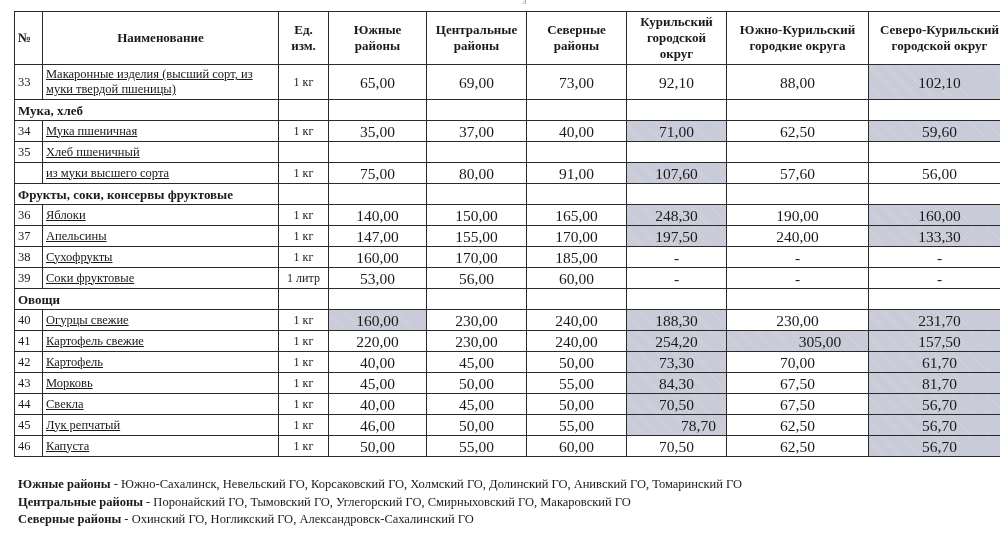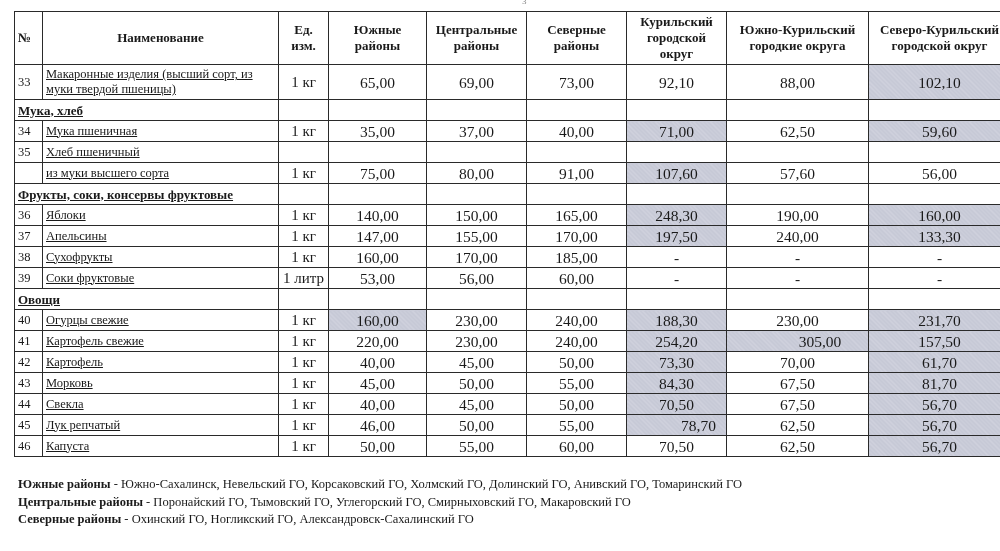--- a/index.html
+++ b/index.html
@@ -18,27 +18,27 @@
     padding: 0 3px;
     height: 20px;
     line-height: 19px;
     overflow: hidden;
     white-space: nowrap;
   }
   th { font-weight: bold; font-size: 13px; text-align: center; height: 52px !important; line-height: 16px !important; white-space: normal !important; }
   td.num { text-align: left; font-size: 12.5px; }
   td.name { font-size: 12.5px; text-align: left; text-decoration: underline; }
   td.name.two { white-space: normal; line-height: 15px; }
-  td.unit { font-size: 15px; text-align: center; }
+  td.unit { font-size: 12px; text-align: center; }
   td.val { font-size: 15.5px; text-align: center; }
   td.hl {
     background-color: #c6c9d6;
     background-image: repeating-linear-gradient(45deg, rgba(255,255,255,0.18) 0 1px, transparent 1px 3px);
   }
-  td.section { font-weight: bold; font-size: 13px; text-decoration: underline; }
+  td.section { font-weight: bold; font-size: 13px; }
   tr.r33 td { height: 34px; }
   .legend {
     position: absolute; left: 18px; top: 476px;
     font-size: 12.5px; line-height: 17.5px;
   }
   .legend b { font-weight: bold; }
   .legend .line { white-space: nowrap; }
   .swatch {
     display: inline-block; width: 24px; height: 13px; vertical-align: -2px;
     background-color: #c6c9d6;

